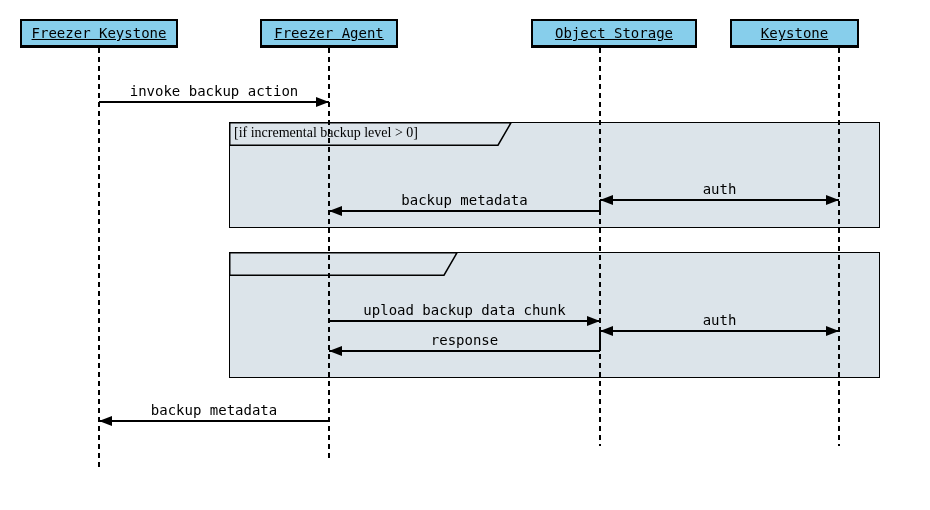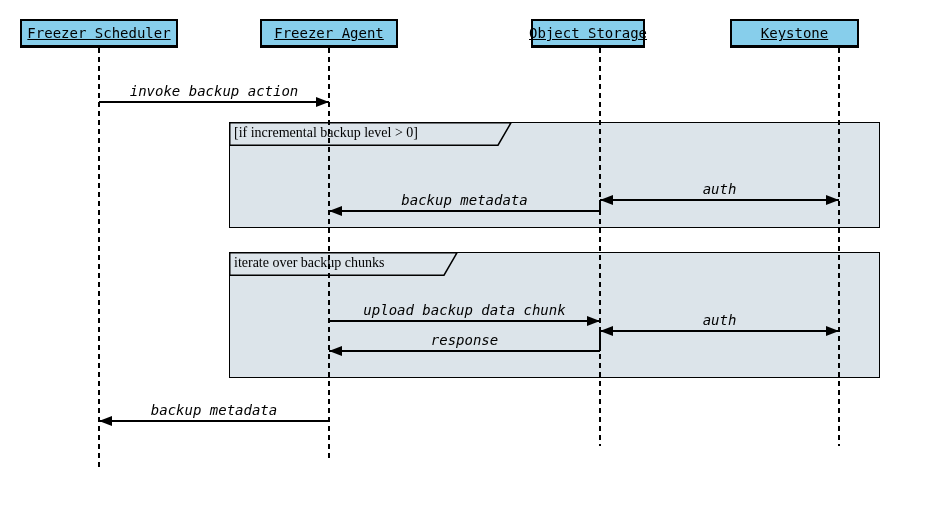--- a/index.html
+++ b/index.html
@@ -24,21 +24,21 @@
     position:absolute; box-sizing:border-box;
     background:var(--frame-fill,#dce4ea);
     border:1.5px solid var(--line,#000); z-index:1;
   }
   .tab { position:absolute; left:-1.5px; top:-1.5px; display:block; }
   .tab path { fill:var(--frame-fill,#dce4ea); stroke:var(--line,#000); stroke-width:1.5; }
   .frame-label {
     position:absolute; z-index:3; font-size:14px; line-height:22px;
     padding-left:5px; white-space:nowrap;font-family:Liberation Serif, serif;
   }
-  .msg { position:absolute; height:21px; z-index:3;font-style:italic; }
+  .msg { position:absolute; height:21px; z-index:3; }
   .mline { position:absolute; left:0; right:0; bottom:0; height:1.5px; background:var(--line,#000); }
   .mlabel {
     position:absolute; left:0; right:0; bottom:3.5px; text-align:center;
     font-size:14px; white-space:nowrap;
   }
   .ah {
     position:absolute; width:0; height:0; bottom:-4.25px;
     border-top:5px solid transparent; border-bottom:5px solid transparent;
   }
   .ah-r { right:0;  border-left:13px  solid var(--line,#000); }
@@ -60,29 +60,28 @@
       <path d="M0.75,0.75 L228,0.75 L215,23.25 L0.75,23.25 Z"></path>
     </svg>
   </div>
 
   <div class="lifeline" style="left:98.25px; top:48px; height:420px;"></div>
   <div class="lifeline" style="left:328.25px; top:48px; height:414px;"></div>
   <div class="lifeline" style="left:599.25px; top:48px; height:398px;"></div>
   <div class="lifeline" style="left:838.25px; top:48px; height:398px;"></div>
 
   <div class="frame-label" style="left:229px; top:122px;">[if incremental backup level &gt; 0]</div>
-  <div class="frame-label" style="left:229px; top:252px;">iterate over backup chunks</div>
 
   <div class="actor" style="left:20px; width:158px;">
-    <span>Freezer Scheduler</span>
+    <span>Freezer Keystone</span>
   </div>
   <div class="actor" style="left:260px; width:138px;">
     <span>Freezer Agent</span>
   </div>
-  <div class="actor" style="left:531px; width:114px;">
+  <div class="actor" style="left:531px; width:166px;">
     <span>Object Storage</span>
   </div>
   <div class="actor" style="left:730px; width:129px;">
     <span>Keystone</span>
   </div>
 
   <div class="msg" style="left:99px; top:81.5px; width:230px;">
     <div class="mlabel">invoke backup action</div>
     <div class="mline"></div>
     <div class="ah ah-r"></div>

